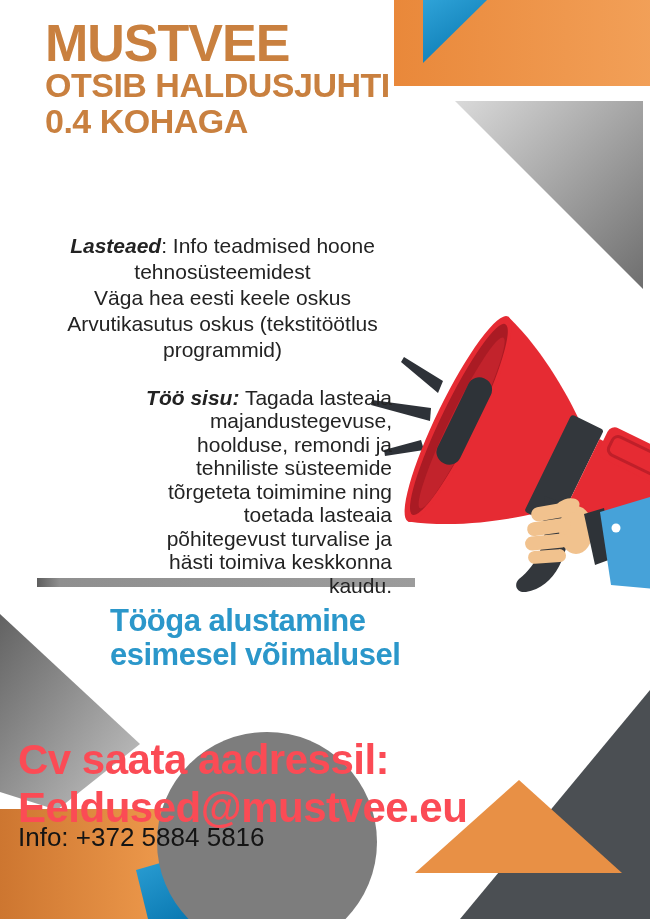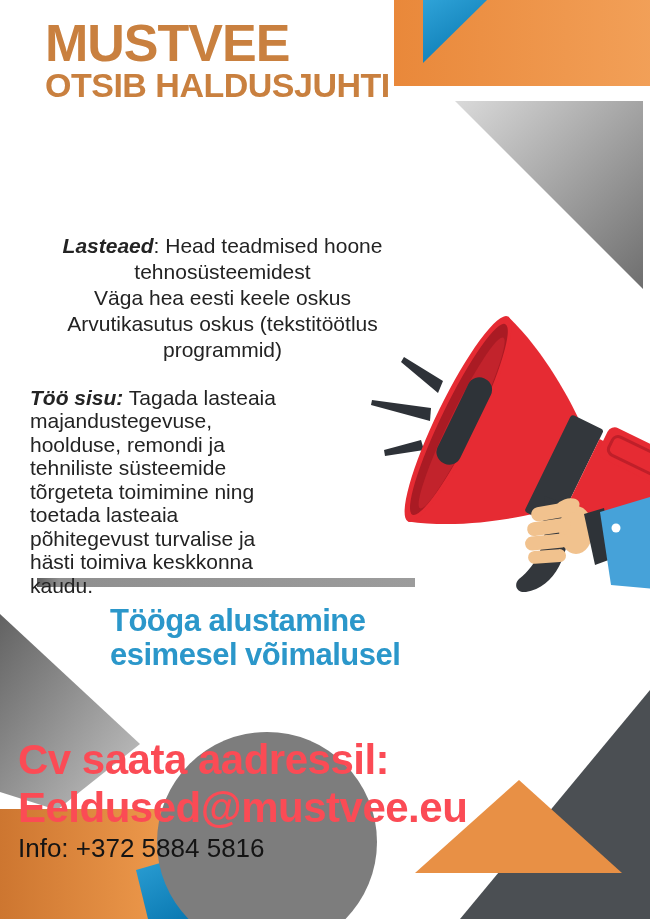--- a/index.html
+++ b/index.html
@@ -13,28 +13,28 @@
     overflow:hidden;font-family:"Liberation Sans",sans-serif;margin:0 auto;
   }
   .deco{position:absolute;inset:0;z-index:1;}
   .txt{position:absolute;z-index:2;}
   .title-block{left:45px;top:20px;color:var(--title-orange,#c9803f);font-weight:bold;}
   .title-line{font-size:52px;line-height:47px;letter-spacing:-1px;}
   .subtitle-line{font-size:34px;line-height:36px;letter-spacing:-0.5px;}
   .req-block{left:5px;top:207px;width:435px;text-align:center;
     color:var(--body-text,#232323);font-size:21px;line-height:26px;white-space:pre-line;}
   .lead{font-weight:bold;font-style:italic;}
-  .job-block{left:30px;top:362px;width:362px;text-align:left;
+  .job-block{left:30px;top:362px;width:362px;text-align:right;
     color:var(--body-text,#232323);font-size:21px;line-height:23.5px;white-space:pre-line;}
   .start-block{left:110px;top:604px;width:450px;
     color:var(--blue-accent,#2b97ca);font-size:31px;line-height:34px;font-weight:bold;
     letter-spacing:-0.5px;white-space:pre-line;}
   .cv-block{left:18px;top:736px;color:var(--red-text,#fb4b55);font-weight:bold;
     font-size:42px;line-height:48px;letter-spacing:-0.5px;white-space:pre-line;}
-  .info-block{left:18px;top:822px;color:#141414;font-size:26px;line-height:30px;margin-top:11px;}
+  .info-block{left:18px;top:822px;color:#141414;font-size:26px;line-height:30px;}
 </style>
 </head>
 <body>
 
 <div class="poster">
 
   <svg class="deco" width="650" height="919" viewBox="0 0 650 919">
     <defs>
       <linearGradient id="gOrangeTop" x1="0" y1="0" x2="1" y2="0">
         <stop offset="0" stop-color="#e9883a"></stop>
@@ -108,24 +108,25 @@
         <polygon points="584,514 604,508 614,558 595,565" fill="#2e3338"></polygon>
         <polygon points="600,512 650,497 665,590 611,585" fill="#46a2d9"></polygon>
         <circle cx="616" cy="528" r="4.5" fill="#ffffff"></circle>
       </g>
     </g>
   </svg>
 
   <div class="txt title-block">
     <div class="title-line">MUSTVEE</div>
     <div class="subtitle-line">OTSIB HALDUSJUHTI</div>
+    <div class="subtitle-line">0.4 KOHAGA</div>
   </div>
 
   <div class="txt req-block">
-    <span class="lead">Lasteaed</span><span>: Head teadmised hoone
+    <span class="lead">Lasteaed</span><span>: Info teadmised hoone
 tehnosüsteemidest
 Väga hea  eesti keele oskus
 Arvutikasutus oskus (tekstitöötlus
 programmid)</span>
   </div>
 
   <div class="txt job-block">
     <span class="lead">Töö sisu:</span><span> Tagada lasteaia
 majandustegevuse,
 hoolduse, remondi ja

